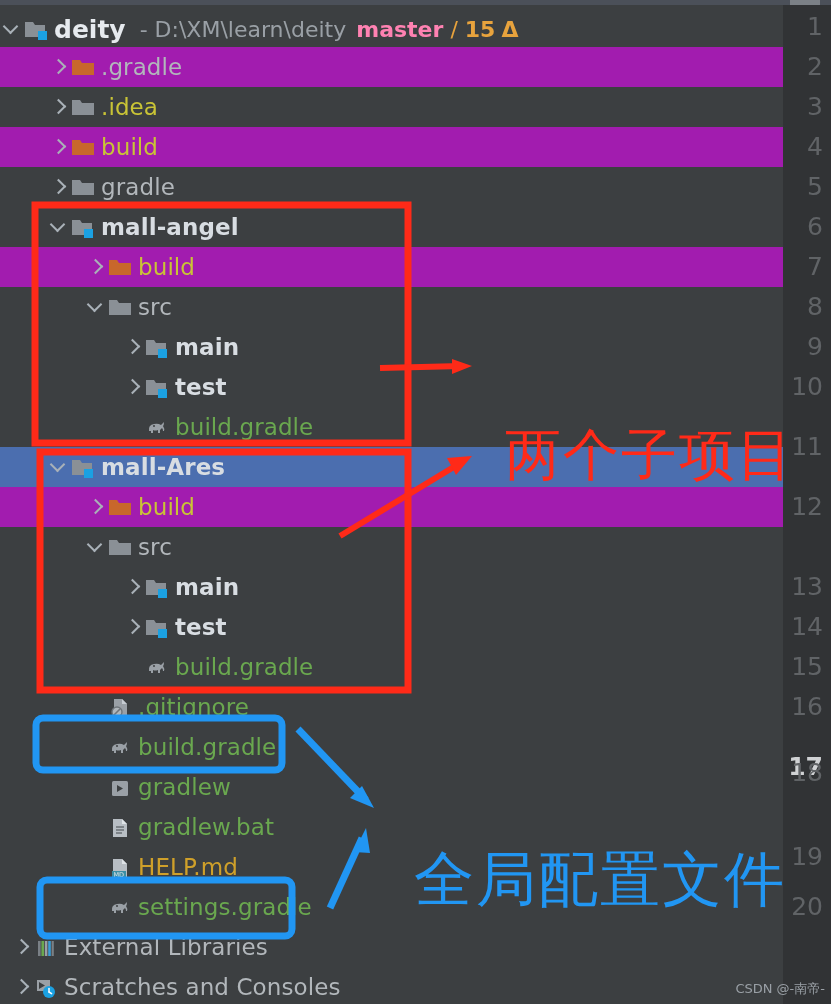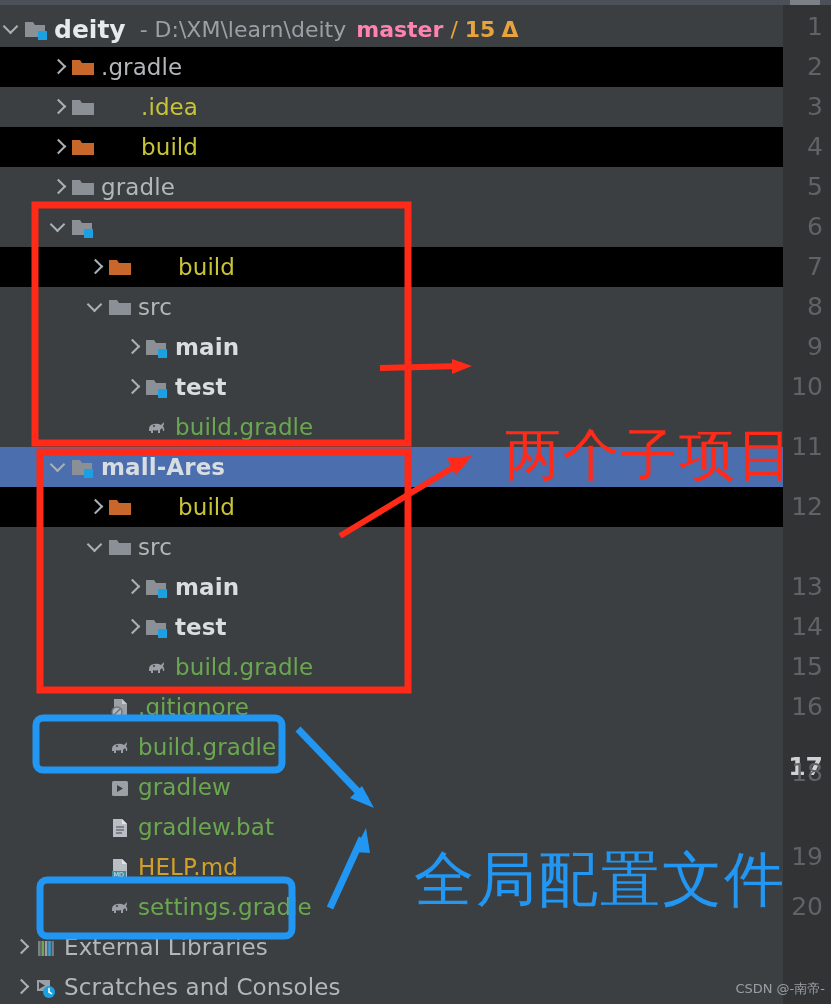--- a/index.html
+++ b/index.html
@@ -24,21 +24,21 @@
   #tree{
     position:absolute; left:0; top:5px; width:783px; height:999px;
     background:#3c3f41;
   }
 
   .row{
     position:absolute; left:0; width:783px; height:40px;
     display:flex; align-items:center;
     white-space:nowrap;
   }
-  .row.excluded{ background:#000000; }
+  .row.excluded{ background:#a21caf; }
   .row.selected{ background:#4b6eaf; }
 
   .arrow{
     width:22px; height:40px; flex:0 0 22px;
     position:relative;
   }
   .arrow.has::before{
     content:""; position:absolute;
     left:6px; top:14px; width:9px; height:9px;
     border-right:2.4px solid #a9b1b8;
@@ -49,21 +49,21 @@
 
   .ico{ flex:0 0 auto; width:26px; height:40px; position:relative; }
   .ico svg{ position:absolute; left:2px; top:10px; }
 
   .lbl{
     font-size:23px; line-height:28px; letter-spacing:.1px;
     padding-left:6px;
   }
   .lbl.white  { color:#d8dde2; }
   .lbl.bold   { font-weight:bold; }
-  .lbl.olive  { color:#c9c436;margin-left:40px; }
+  .lbl.olive  { color:#c9c436; }
   .lbl.green  { color:#6aa84f; }
   .lbl.grey   { color:#b2b7bb; }
   .lbl.yellow { color:#cfa02a; }
 
   
   #hdr{
     position:absolute; left:0; top:5px; width:783px; height:38px;
     display:flex; align-items:center; background:#3c3f41;
   }
   #hdr .proj{ font-size:25px; font-weight:bold; color:#e6eaee; padding-left:6px;}
@@ -172,20 +172,21 @@
       </div>
       <div class="row" style="top: 202px;">
         <span style="flex: 0 0 auto; width: 47px; height: 40px;"></span>
         <span class="arrow has down"></span>
         <span class="ico">
           <svg width="26" height="22" viewBox="0 0 26 22">
             <path d="M1 3 h8 l2 3 h10 v12 H1 Z" fill="#8a9096"></path>
             <rect x="13" y="12" width="9" height="9" fill="#1ba1e2"></rect>
           </svg>
         </span>
+        <span class="lbl white bold">mall-angel</span>
       </div>
       <div class="row excluded" style="top: 242px;">
         <span style="flex: 0 0 auto; width: 84px; height: 40px;"></span>
         <span class="arrow has right"></span>
         <span class="ico">
           <svg width="26" height="22" viewBox="0 0 26 22">
             <path d="M1 3 h8 l2 3 h12 v12 H1 Z" fill="#c8672b"></path>
           </svg>
         </span>
         <span class="lbl olive">build</span>

